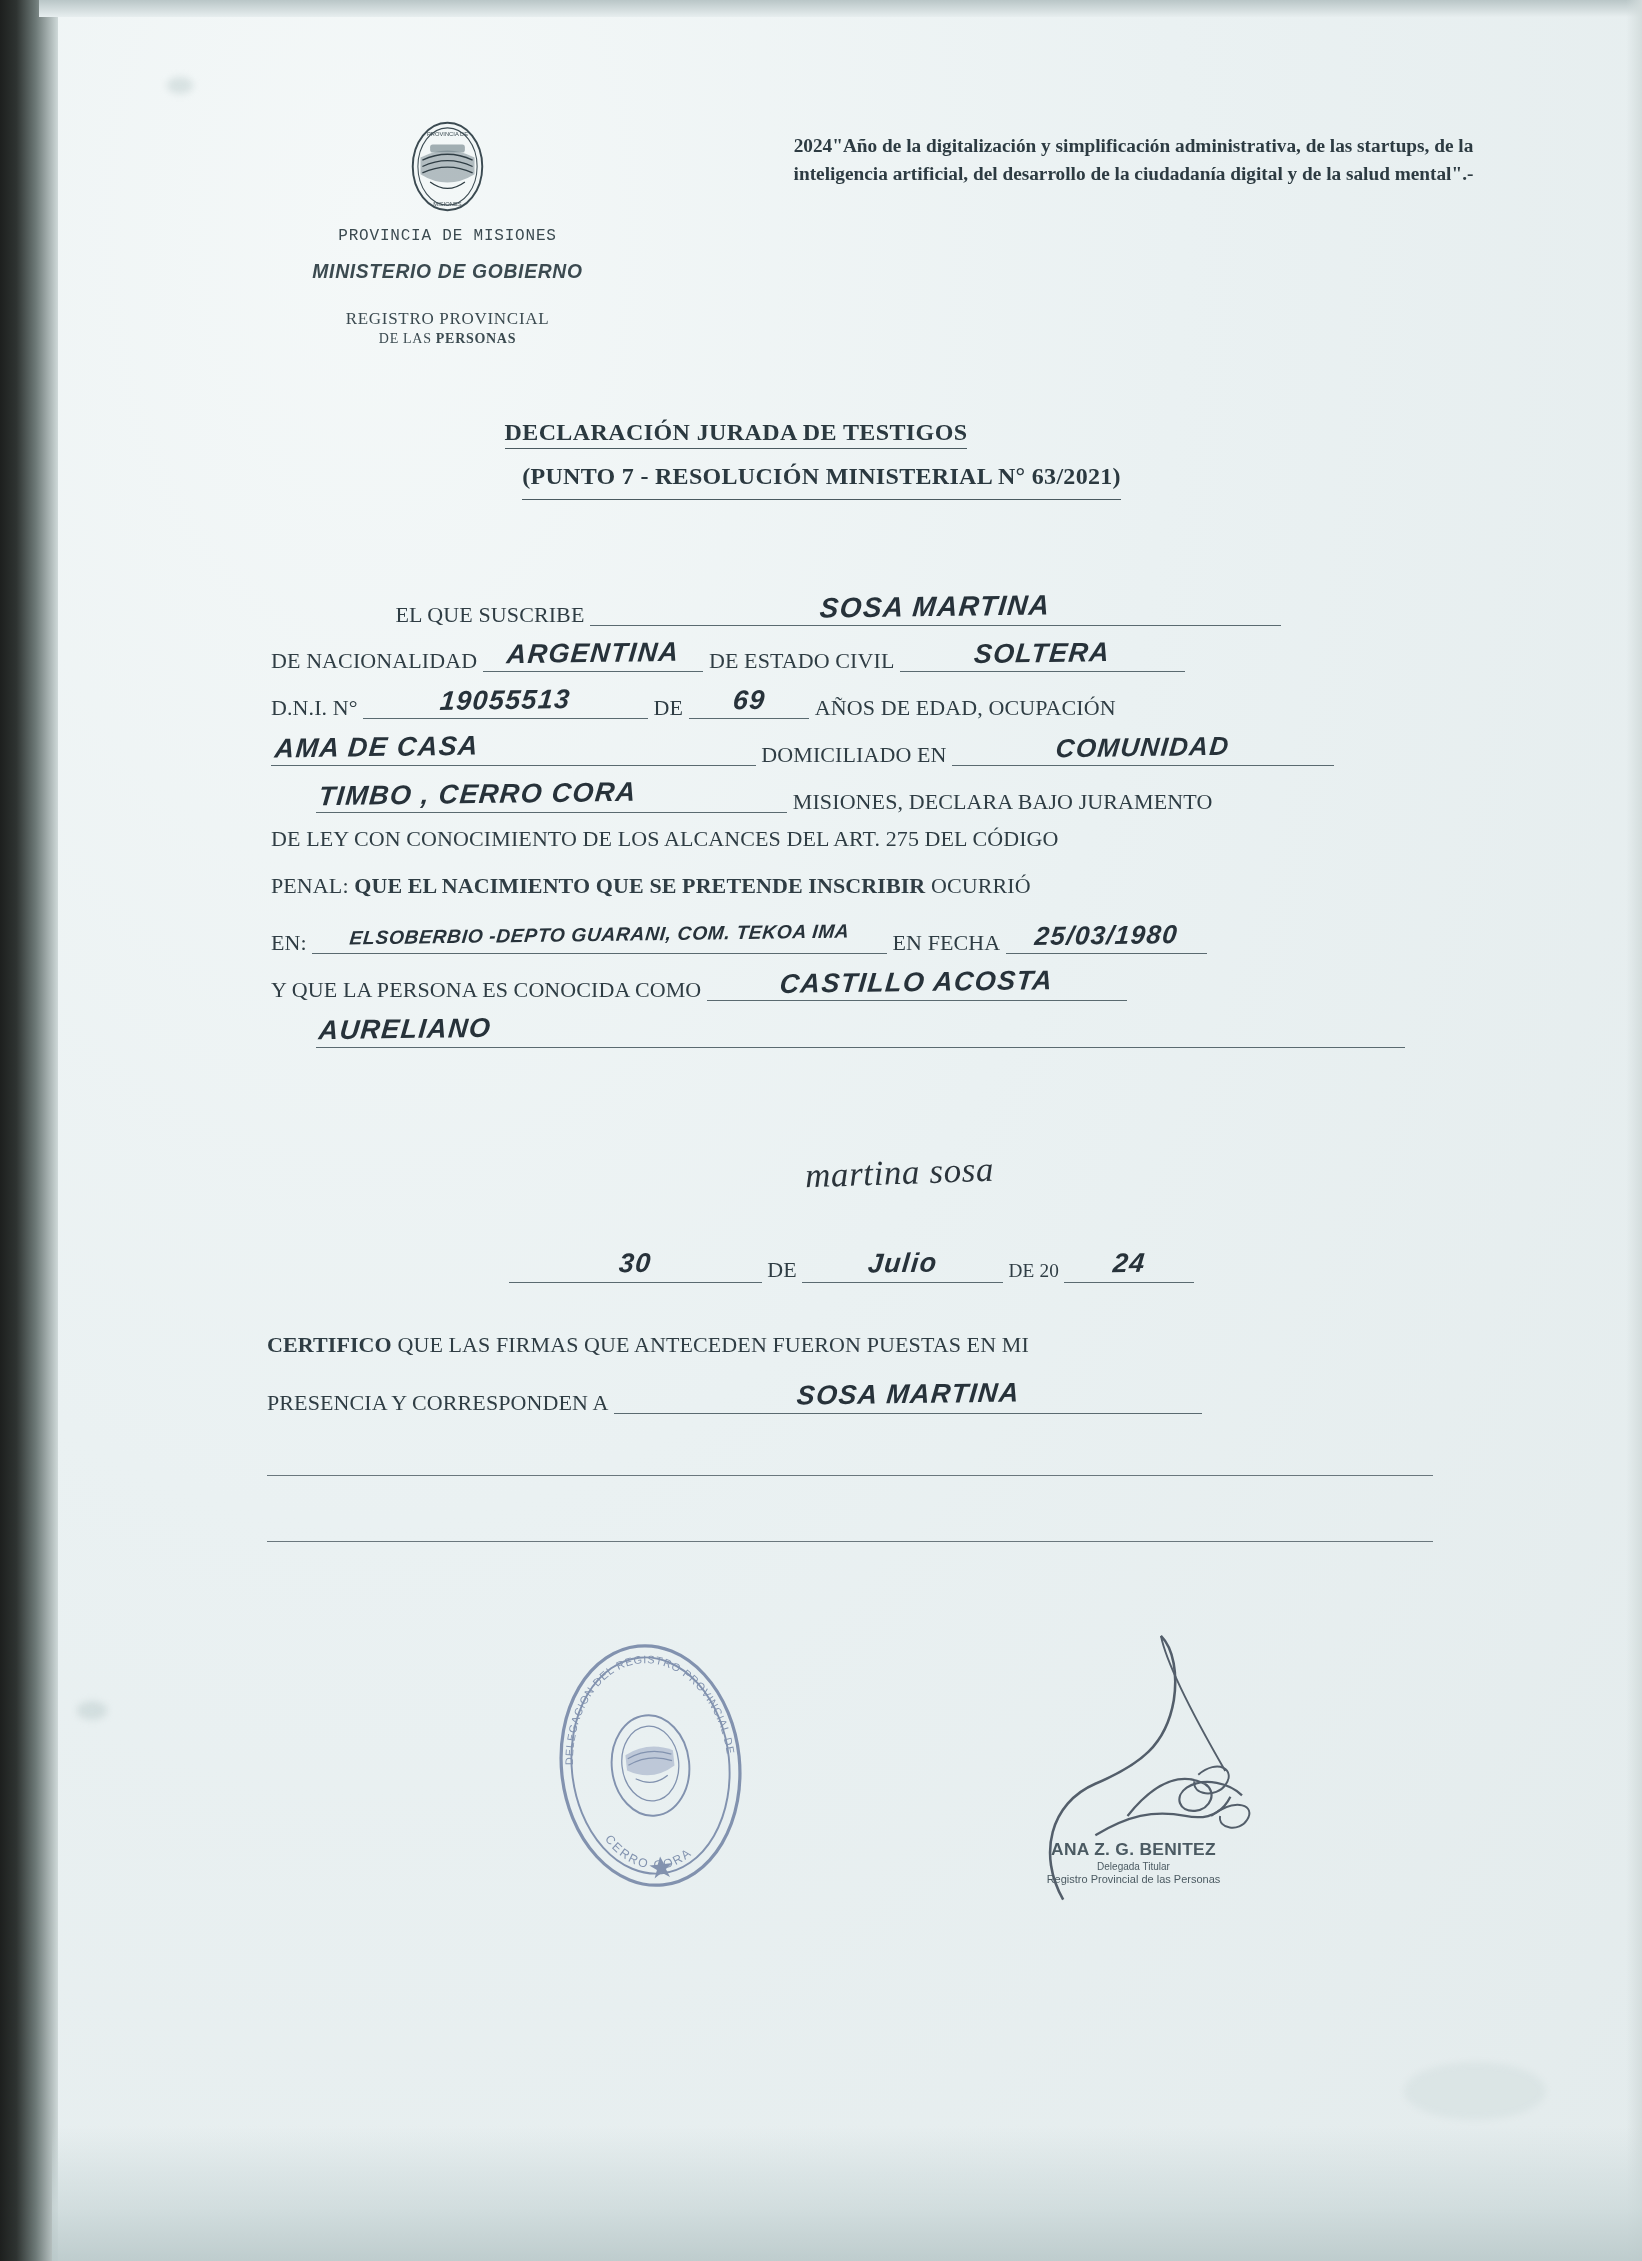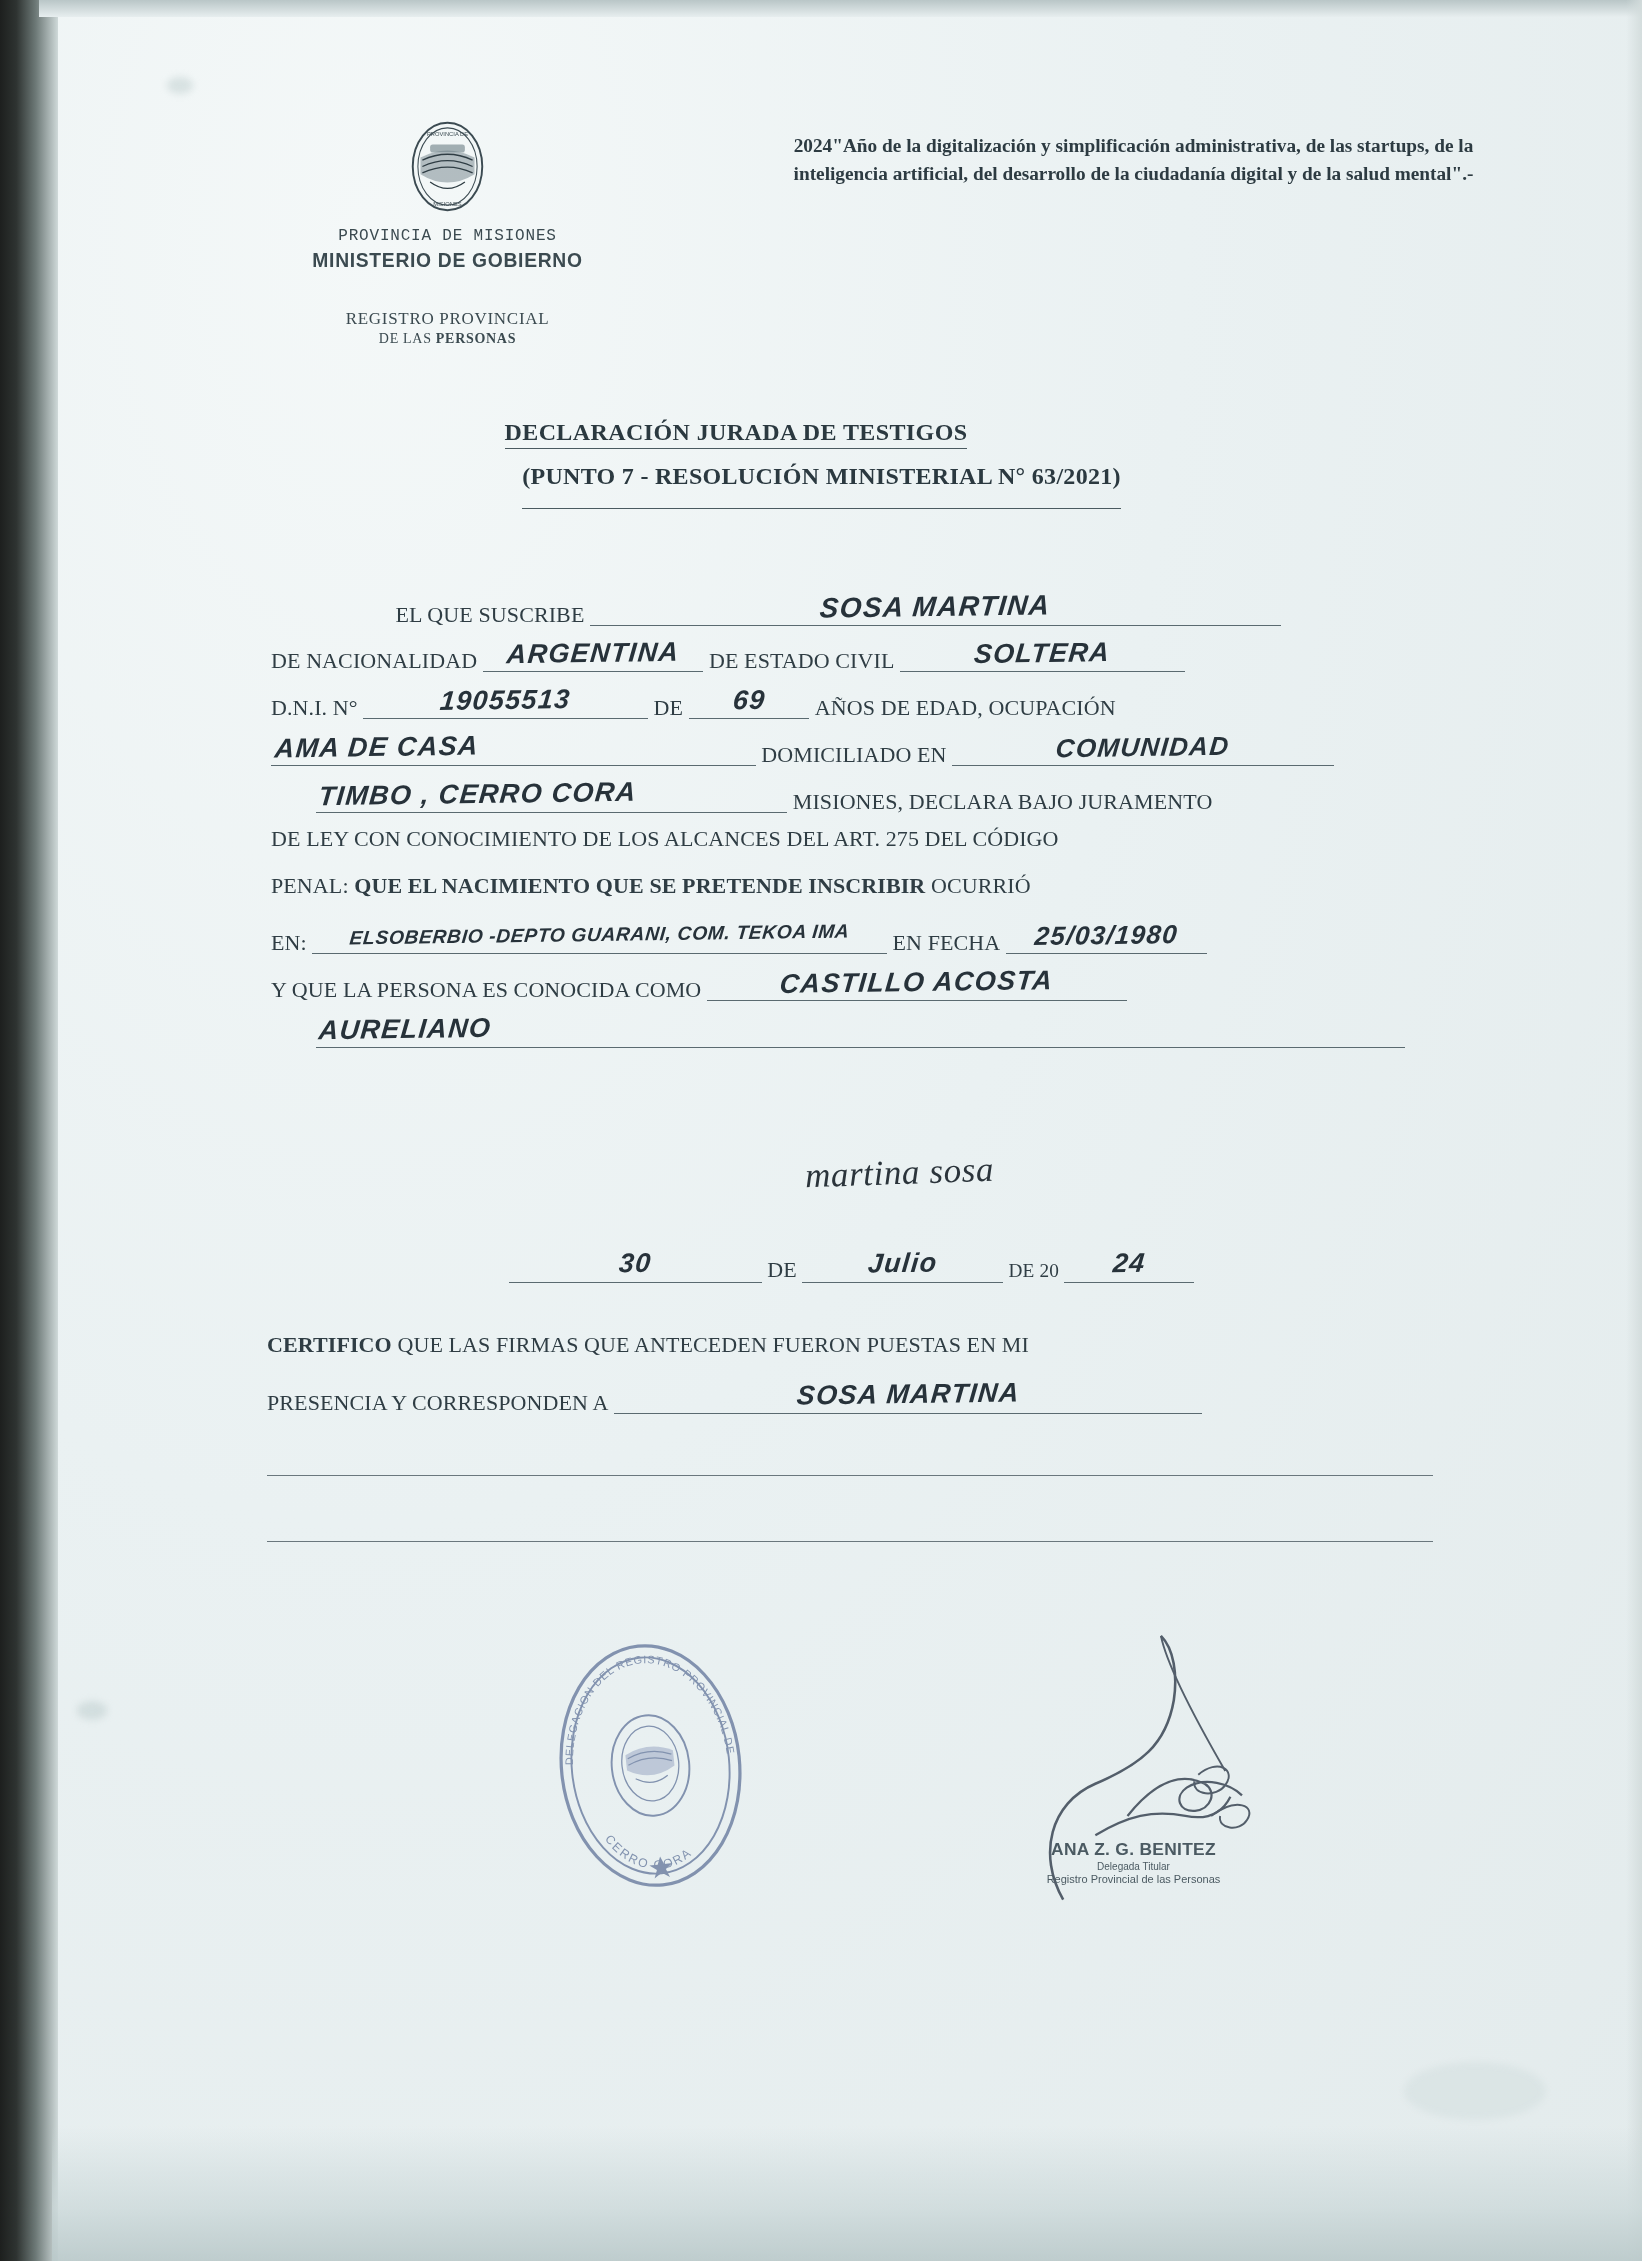--- a/index.html
+++ b/index.html
@@ -85,21 +85,22 @@
   .min-block .l1 {
     font-size: 16px;
     letter-spacing: 0.8px;
     font-family: Liberation Mono, monospace;
   }
   .min-block .l2 {
     font-size: 19.3px;
     font-weight: bold;
     letter-spacing: 0.7px;
     font-family: "Liberation Sans", sans-serif;
-    margin-top: 5px;
+    margin-top: 16px;
+    font-style: italic;
   }
   .reg-block {
     position: absolute;
     left: 277px;
     top: 308px;
     width: 341px;
     text-align: center;
     color: #3b4a50;
     line-height: 1.32;
   }
@@ -137,21 +138,21 @@
     position: absolute;
     left: 0;
     top: 463px;
     width: 1643px;
     text-align: center;
     font-size: 24px;
     font-weight: bold;
     color: #2b3940;
     letter-spacing: 0.3px;
   }
-  .doc-subtitle .u { border-bottom: 1.3px solid #4a5a60; padding-bottom: 19px; }
+  .doc-subtitle .u { border-bottom: 1.3px solid #4a5a60; padding-bottom: 10px; }
 
   
   .body-text {
     position: absolute;
     left: 271px;
     top: 593px;
     width: 1160px;
     font-size: 22px;
     color: #2f3d44;
     line-height: 1;

